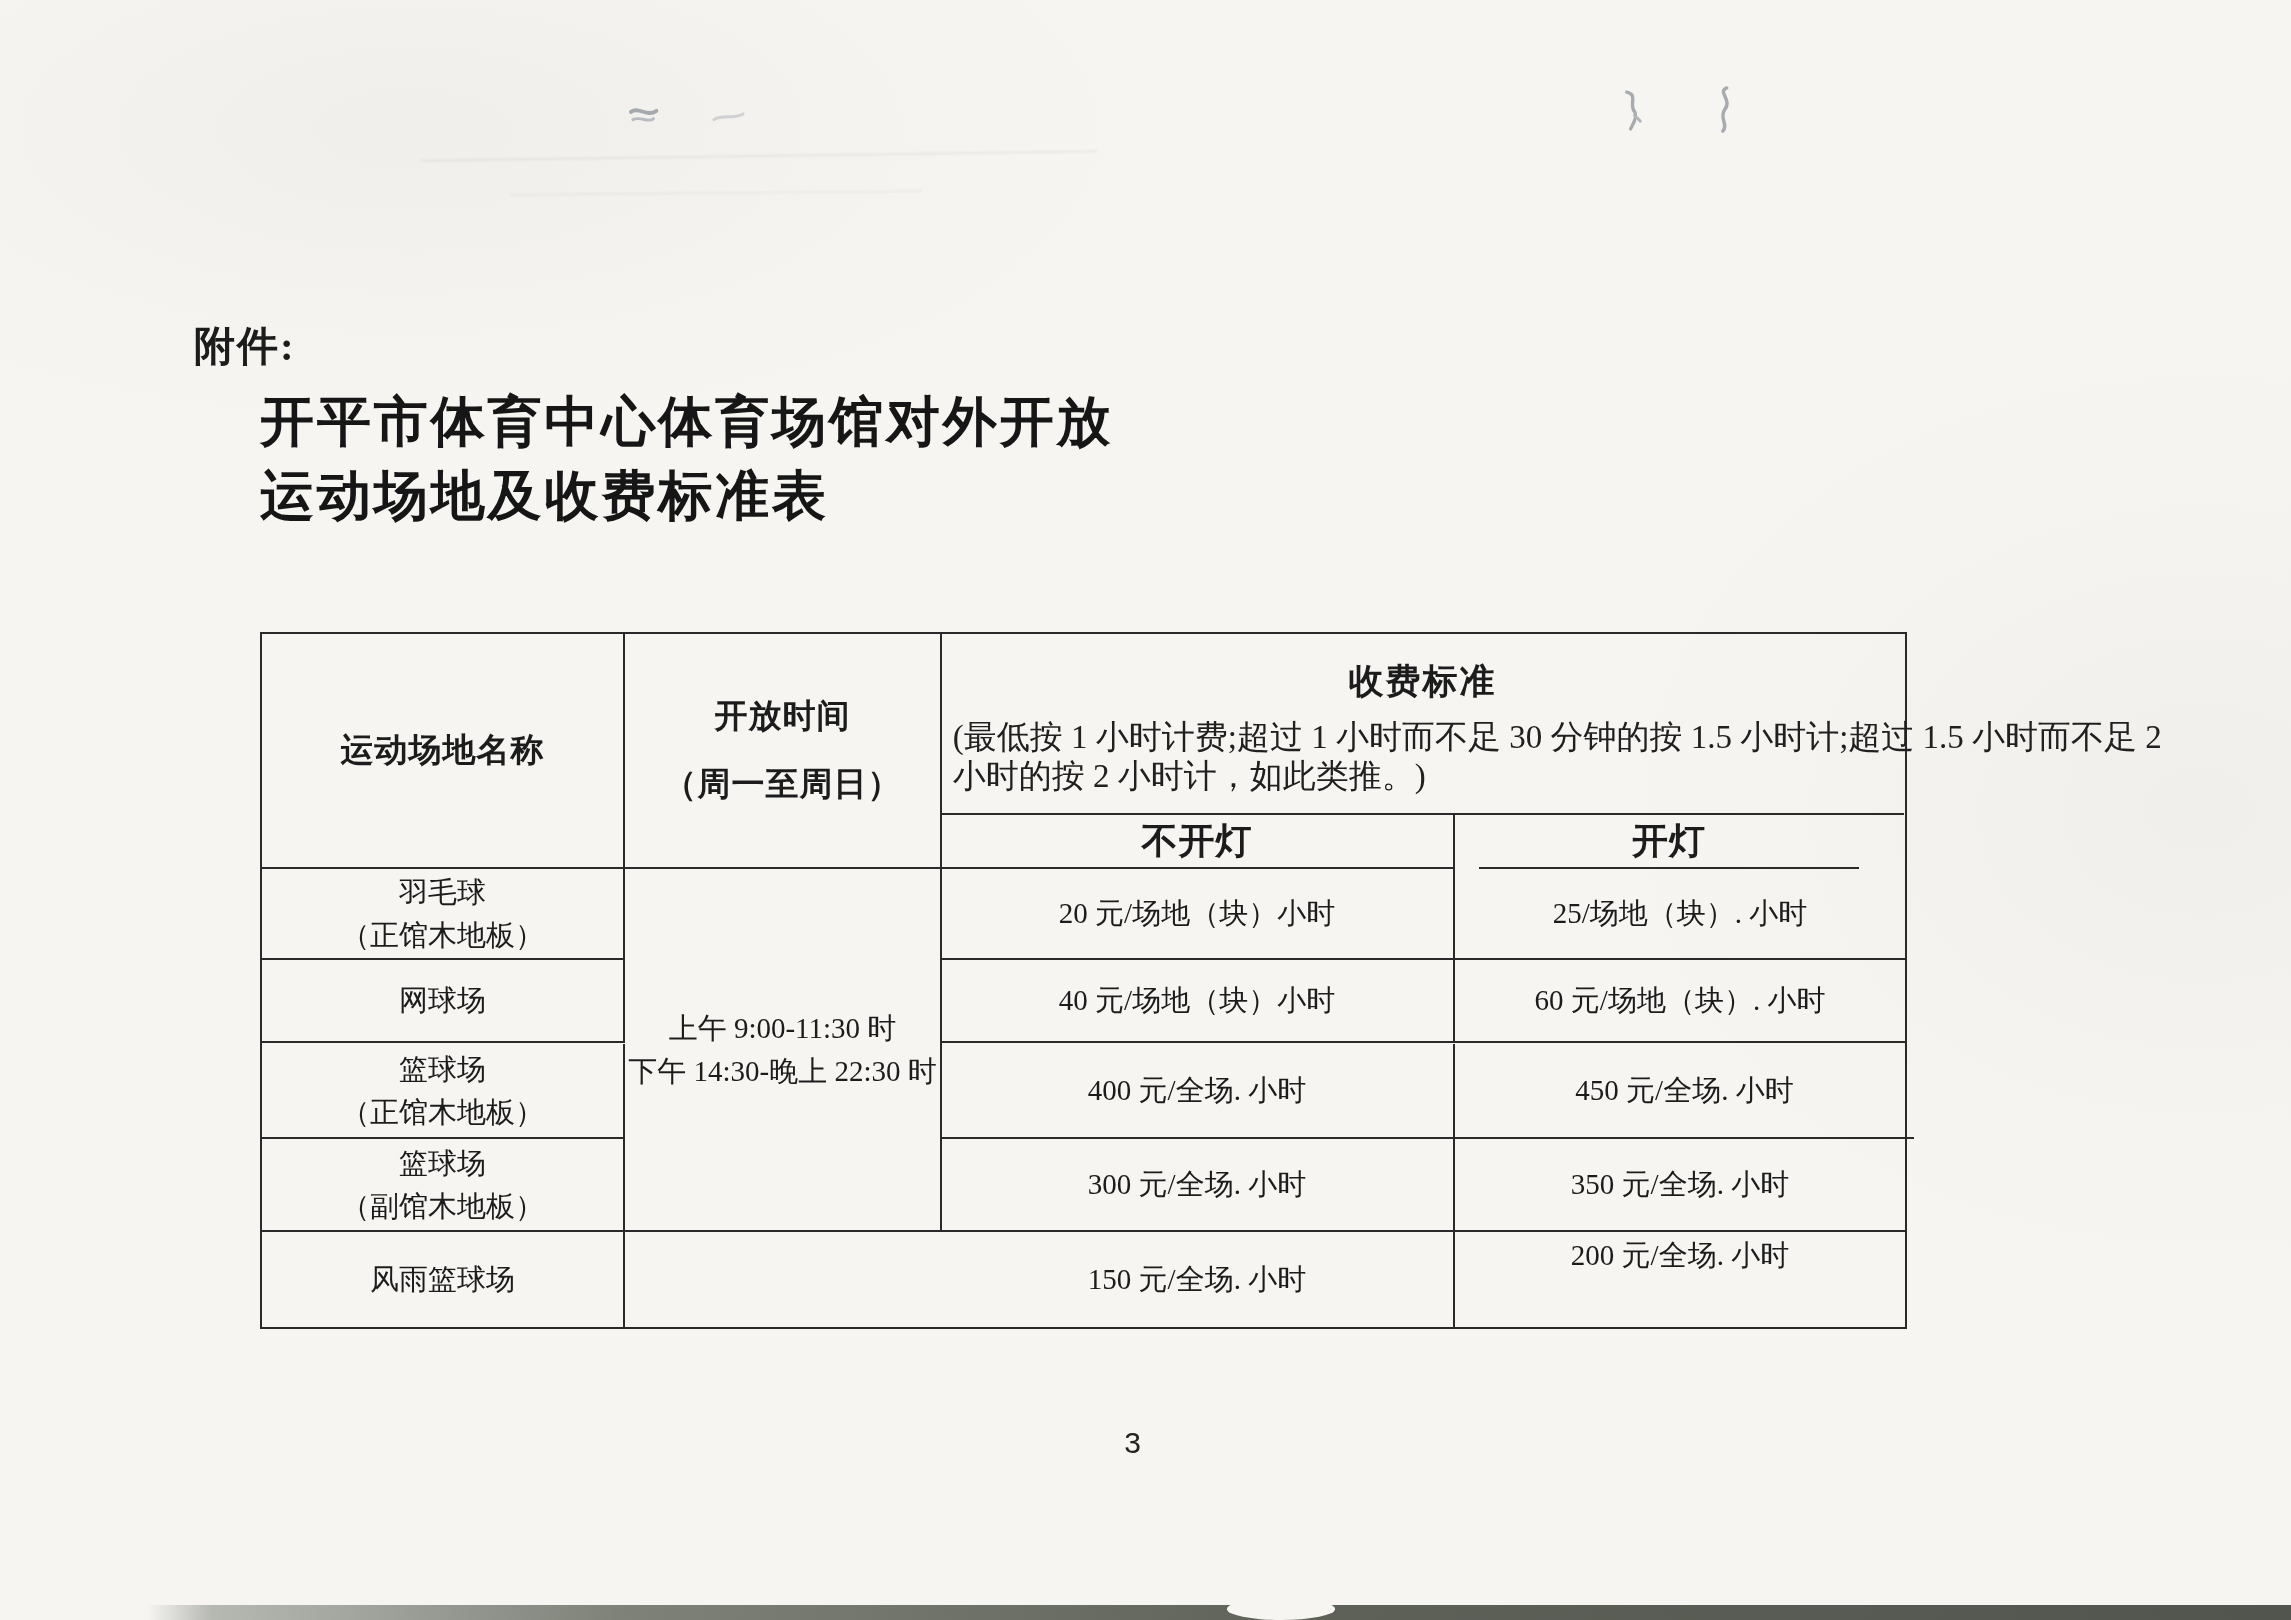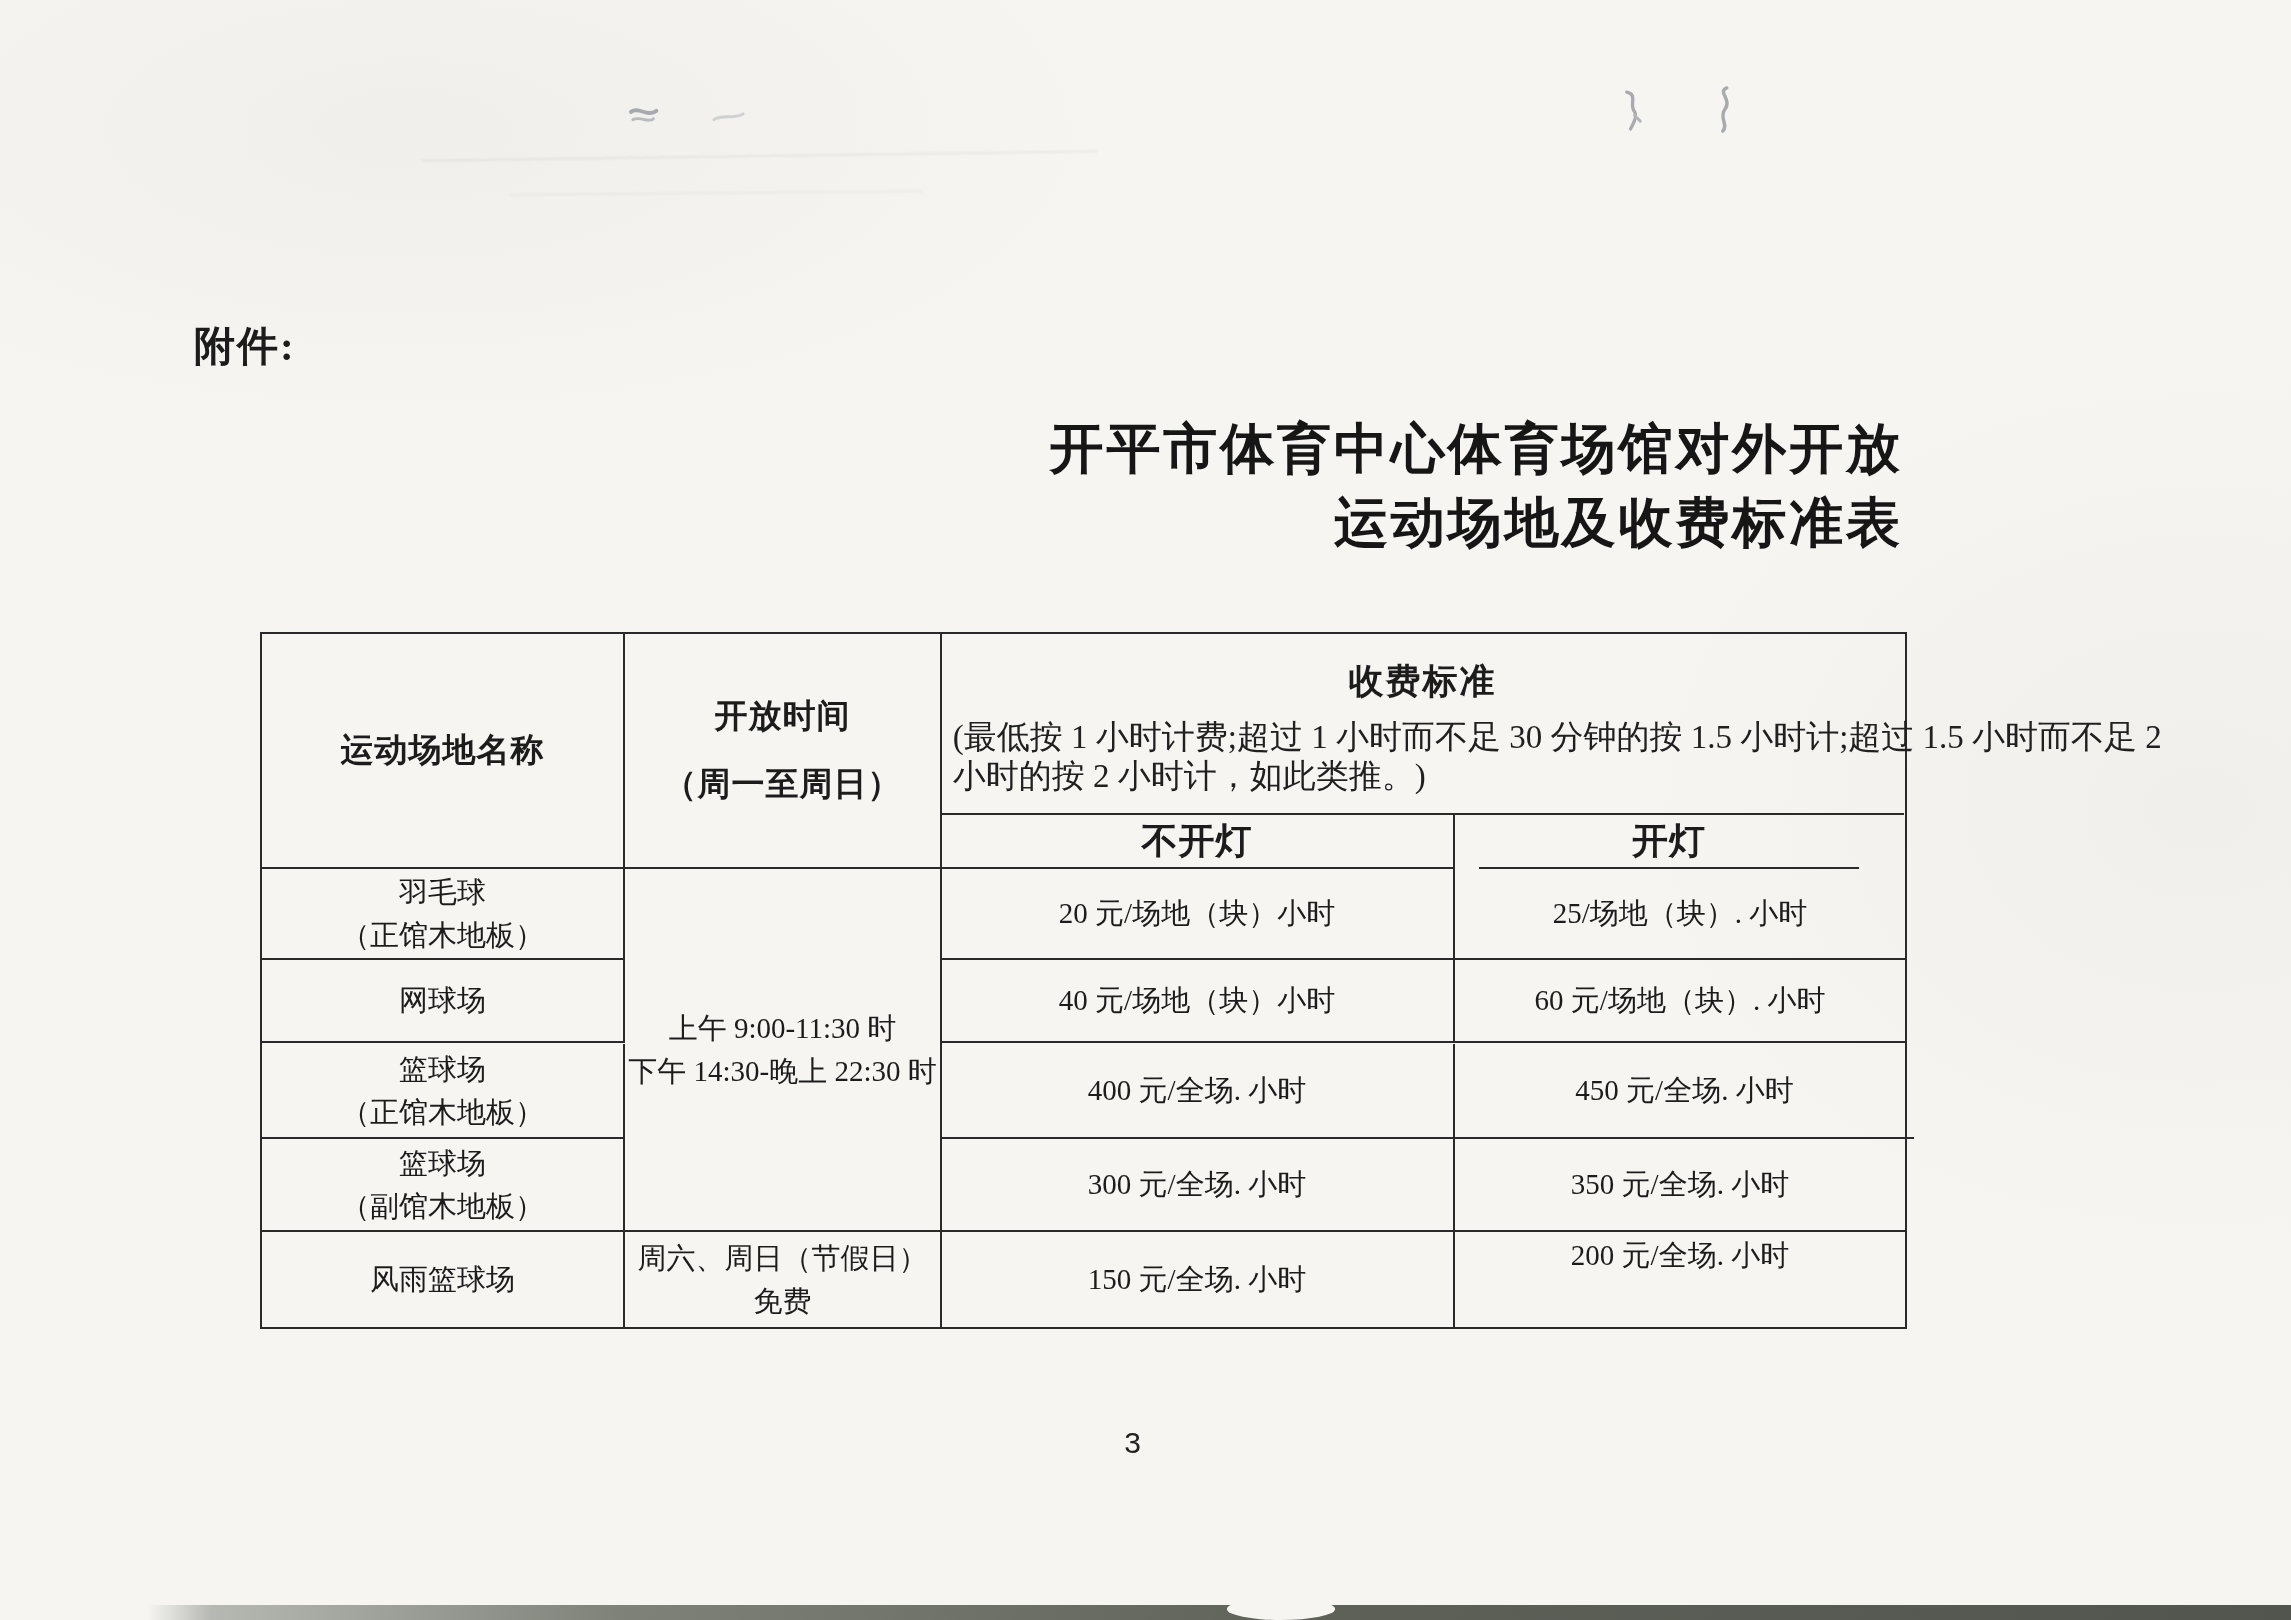--- a/index.html
+++ b/index.html
@@ -16,22 +16,22 @@
       radial-gradient(ellipse 882px 686px at 96% 50%, rgba(216,215,211,.20), rgba(0,0,0,0) 65%),
       #f6f5f2;
     color:#1c1c1c;
   }
   
   .attachment{
     position:absolute;left:194px;top:319px;
     font-size:41px;font-weight:600;letter-spacing:2px;
   }
   .title-block{
-    position:absolute;left:260px;top:412px;width:1643px;
-    text-align:right;
+    position:absolute;left:260px;top:385px;width:1643px;
+    text-align:left;
   }
   .title-line{
     font-size:54px;font-weight:700;letter-spacing:2.9px;line-height:74px;
     color:#161616;
   }
   
   .tbl{
     position:absolute;left:260px;top:632px;width:1643px;height:693px;
     border:2.9px solid #2a2a2a;
     box-sizing:content-box;
@@ -139,24 +139,20 @@
     <div class="cell br body-txt" style="left:0;top:598px;width:363px;height:95px;">
       <span class="line">风雨篮球场</span>
 
     </div>
 
     <div class="cell br bb body-txt" style="left:363px;top:235px;width:317px;height:363px;">
       <span class="line">上午 9:00-11:30 时</span>
       <span class="line">下午 14:30-晚上 22:30 时</span>
     </div>
 
-    <div class="cell br body-txt" style="left:363px;top:598px;width:317px;height:95px;">
-      <span class="line">周六、周日（节假日）</span>
-      <span class="line">免费</span>
-    </div>
 
     <div class="cell br bb body-txt" style="left:679px;top:235px;width:514px;height:91px;">
       <span>20 元/场地（块）小时</span>
     </div>
     <div class="cell br bb body-txt" style="left:679px;top:326px;width:514px;height:83px;">
       <span>40 元/场地（块）小时</span>
     </div>
     <div class="cell br bb body-txt" style="left:679px;top:410px;width:514px;height:95px;">
       <span>400 元/全场. 小时</span>
     </div>

